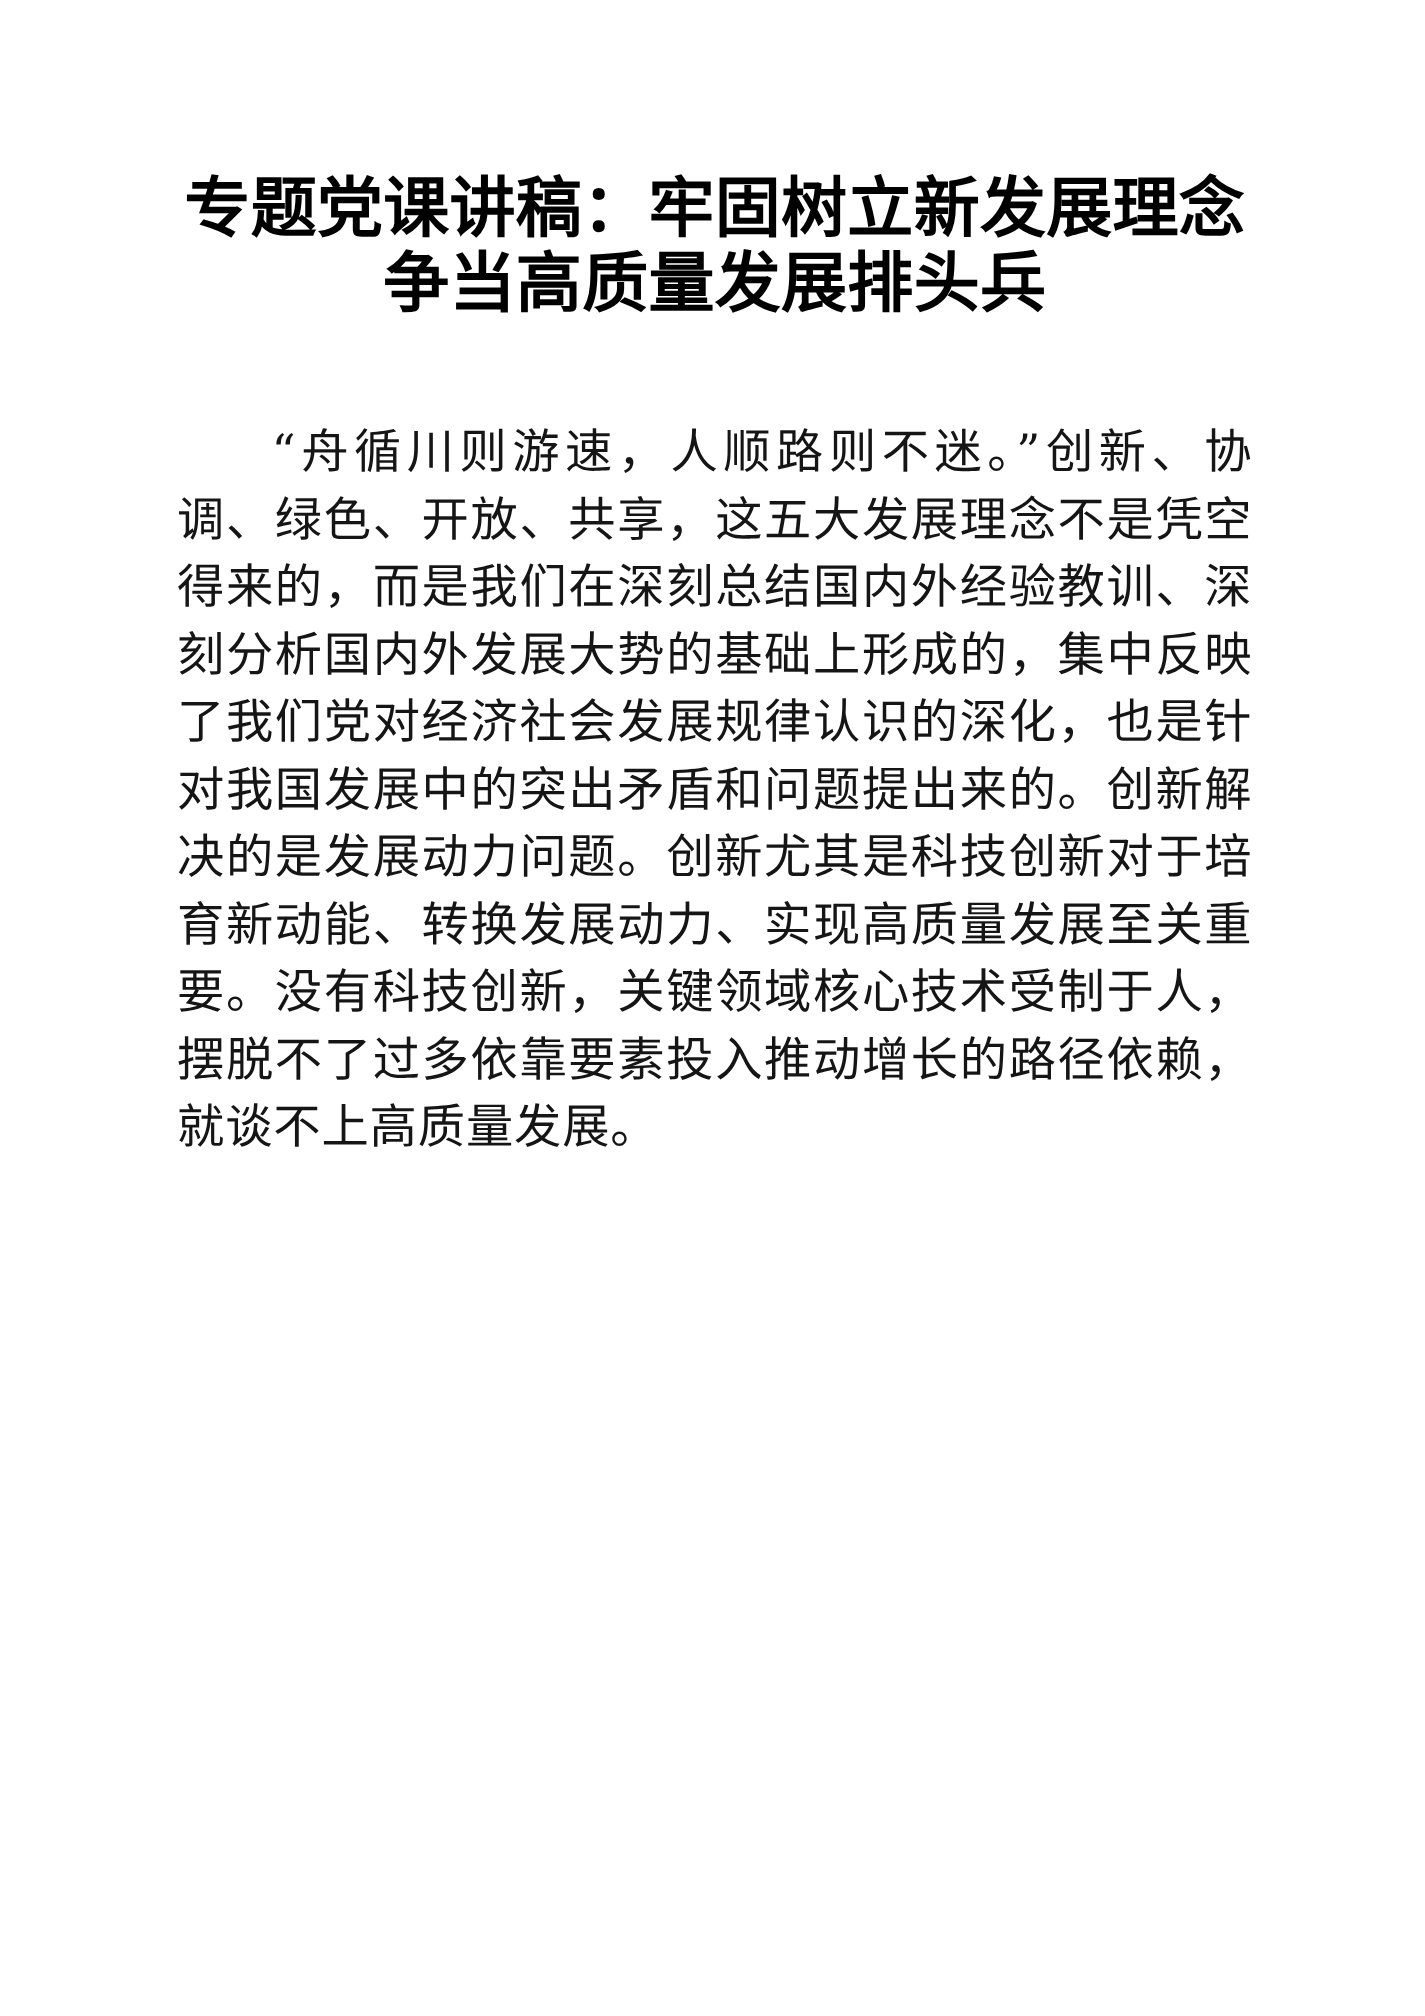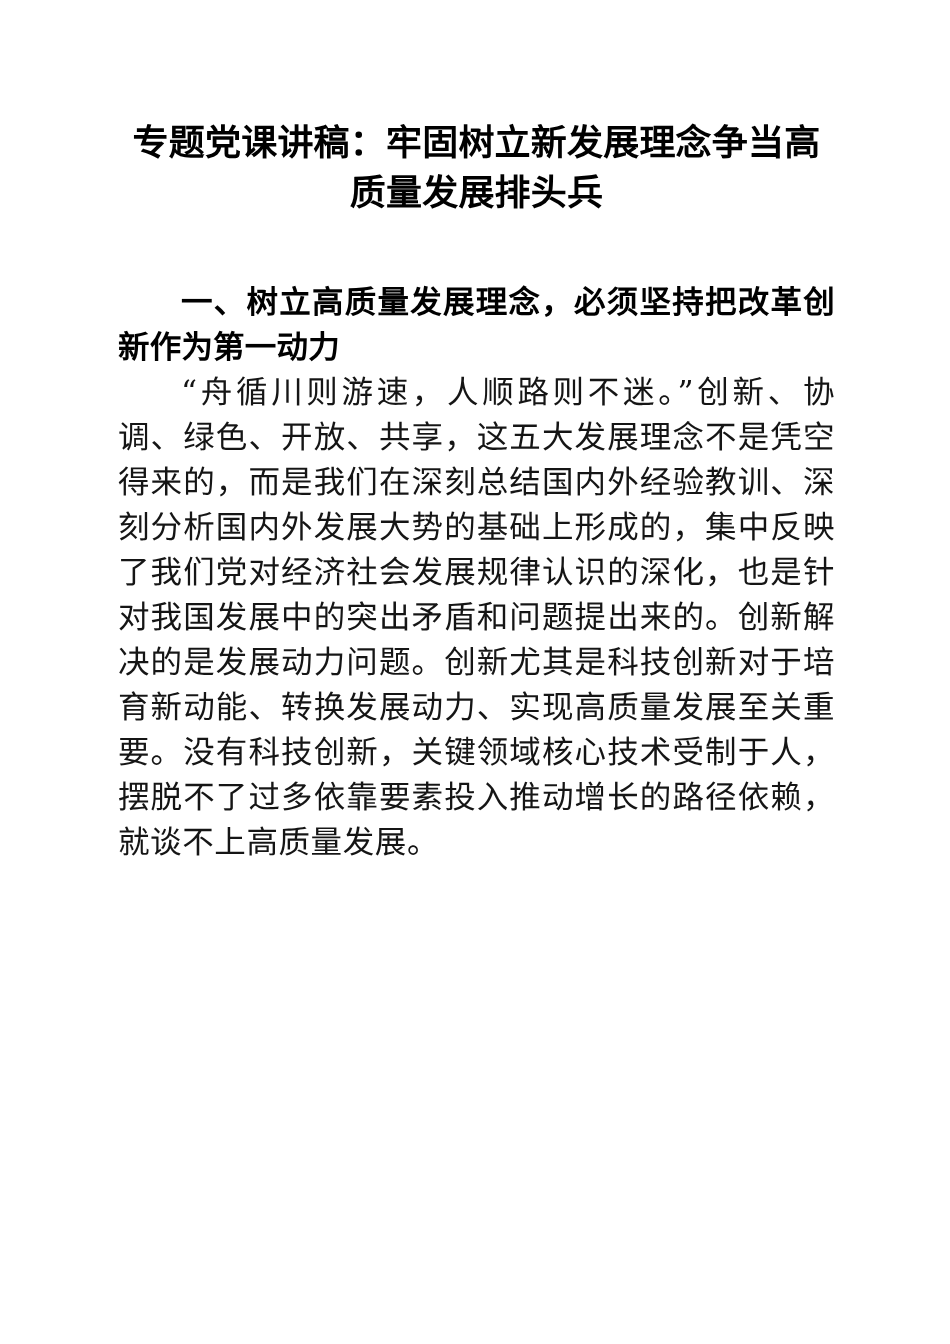--- a/index.html
+++ b/index.html
@@ -22,23 +22,23 @@
   .page {
     box-sizing: border-box;
     width: 950px;
     min-height: 1344px;
     background: #ffffff;
     padding: 118px 115px 60px 118px;
   }
 
   
   .doc-title {
-    font-family: Liberation Sans, sans-serif;
+    font-family: Liberation Mono, monospace;
     font-weight: bold;
-    font-size: 36px;
+    font-size: 44px;
     line-height: 50px;
     text-align: center;
     letter-spacing: 0.2px;
     margin: 0 0 0 0;
     padding: 0 0 0 0;
     color: #000000;
   }
 
   
   .title-gap {
@@ -82,19 +82,18 @@
 
 <div class="page">
 
   <h1 class="doc-title">专题党课讲稿：牢固树立新发展理念争当高质量发展排头兵</h1>
 
   <div class="title-gap"></div>
 
 
   <div class="gap-sm"></div>
 
-  <h2 class="sec-heading">一、树立高质量发展理念，必须坚持把改革创新作为第一动力</h2>
 
   <div class="gap-sm"></div>
 
   <p class="body-par">“舟循川则游速，人顺路则不迷。”创新、协调、绿色、开放、共享，这五大发展理念不是凭空得来的，而是我们在深刻总结国内外经验教训、深刻分析国内外发展大势的基础上形成的，集中反映了我们党对经济社会发展规律认识的深化，也是针对我国发展中的突出矛盾和问题提出来的。创新解决的是发展动力问题。创新尤其是科技创新对于培育新动能、转换发展动力、实现高质量发展至关重要。没有科技创新，关键领域核心技术受制于人，摆脱不了过多依靠要素投入推动增长的路径依赖，就谈不上高质量发展。</p>
 
 </div>
 
 </body></html>

